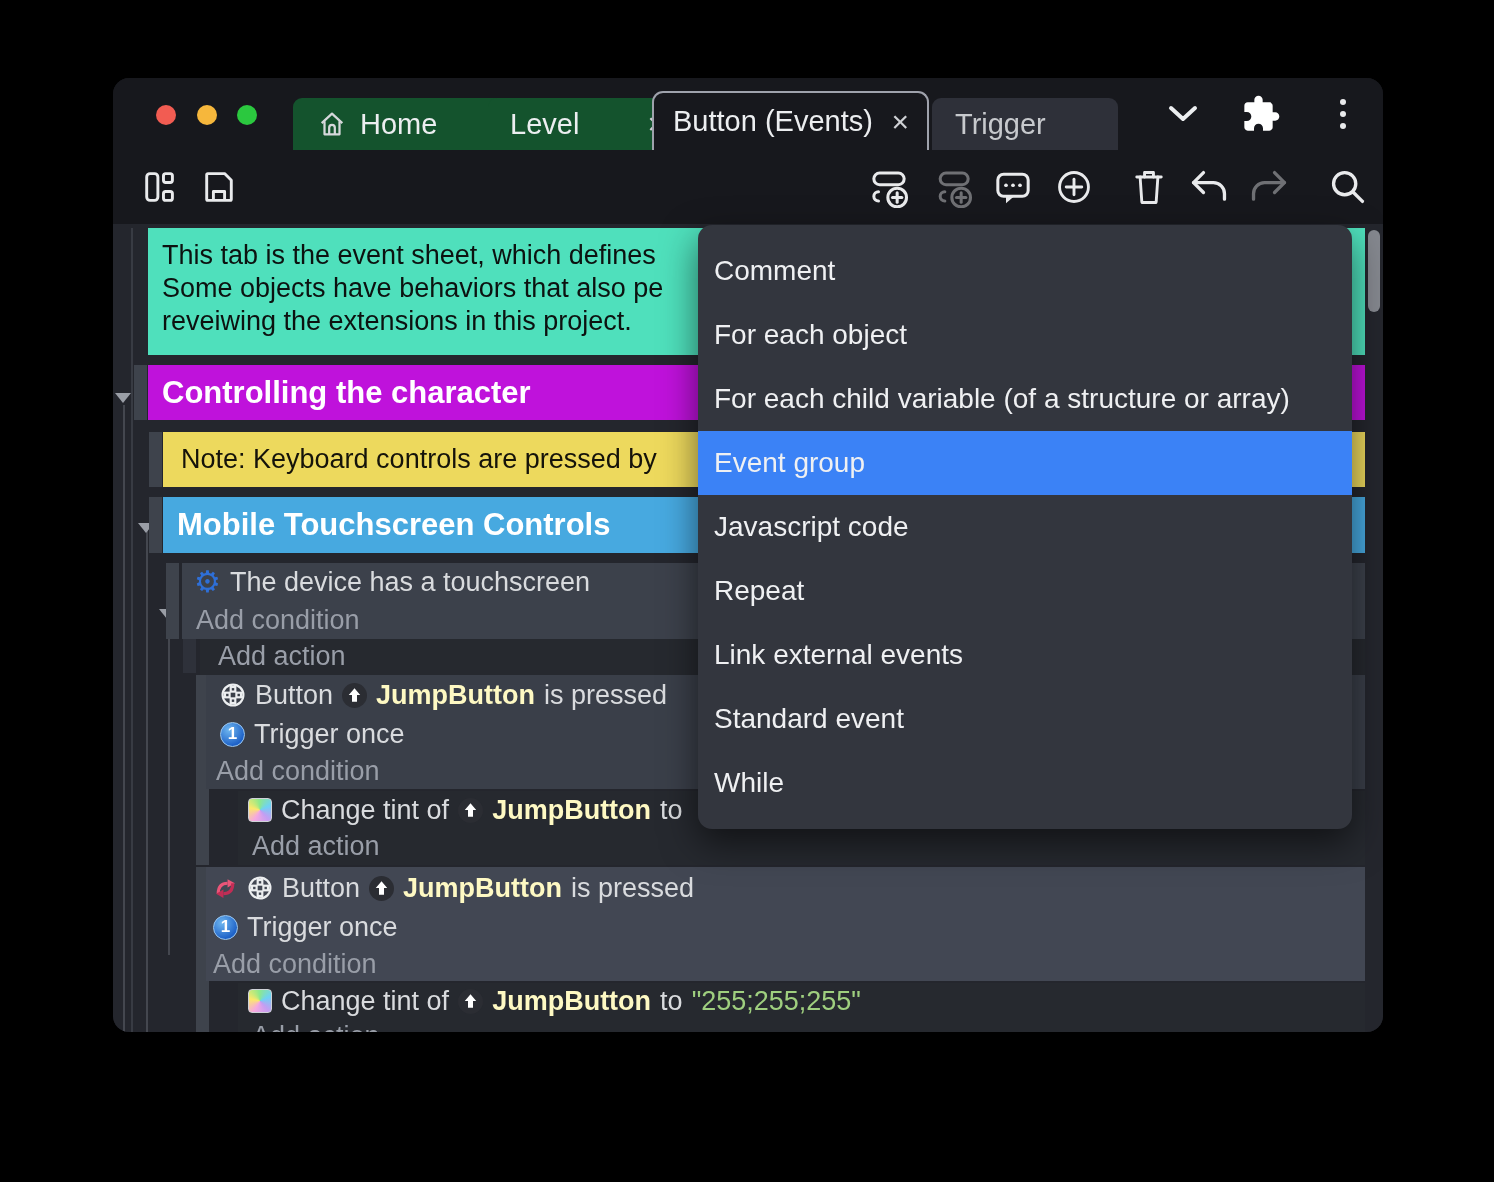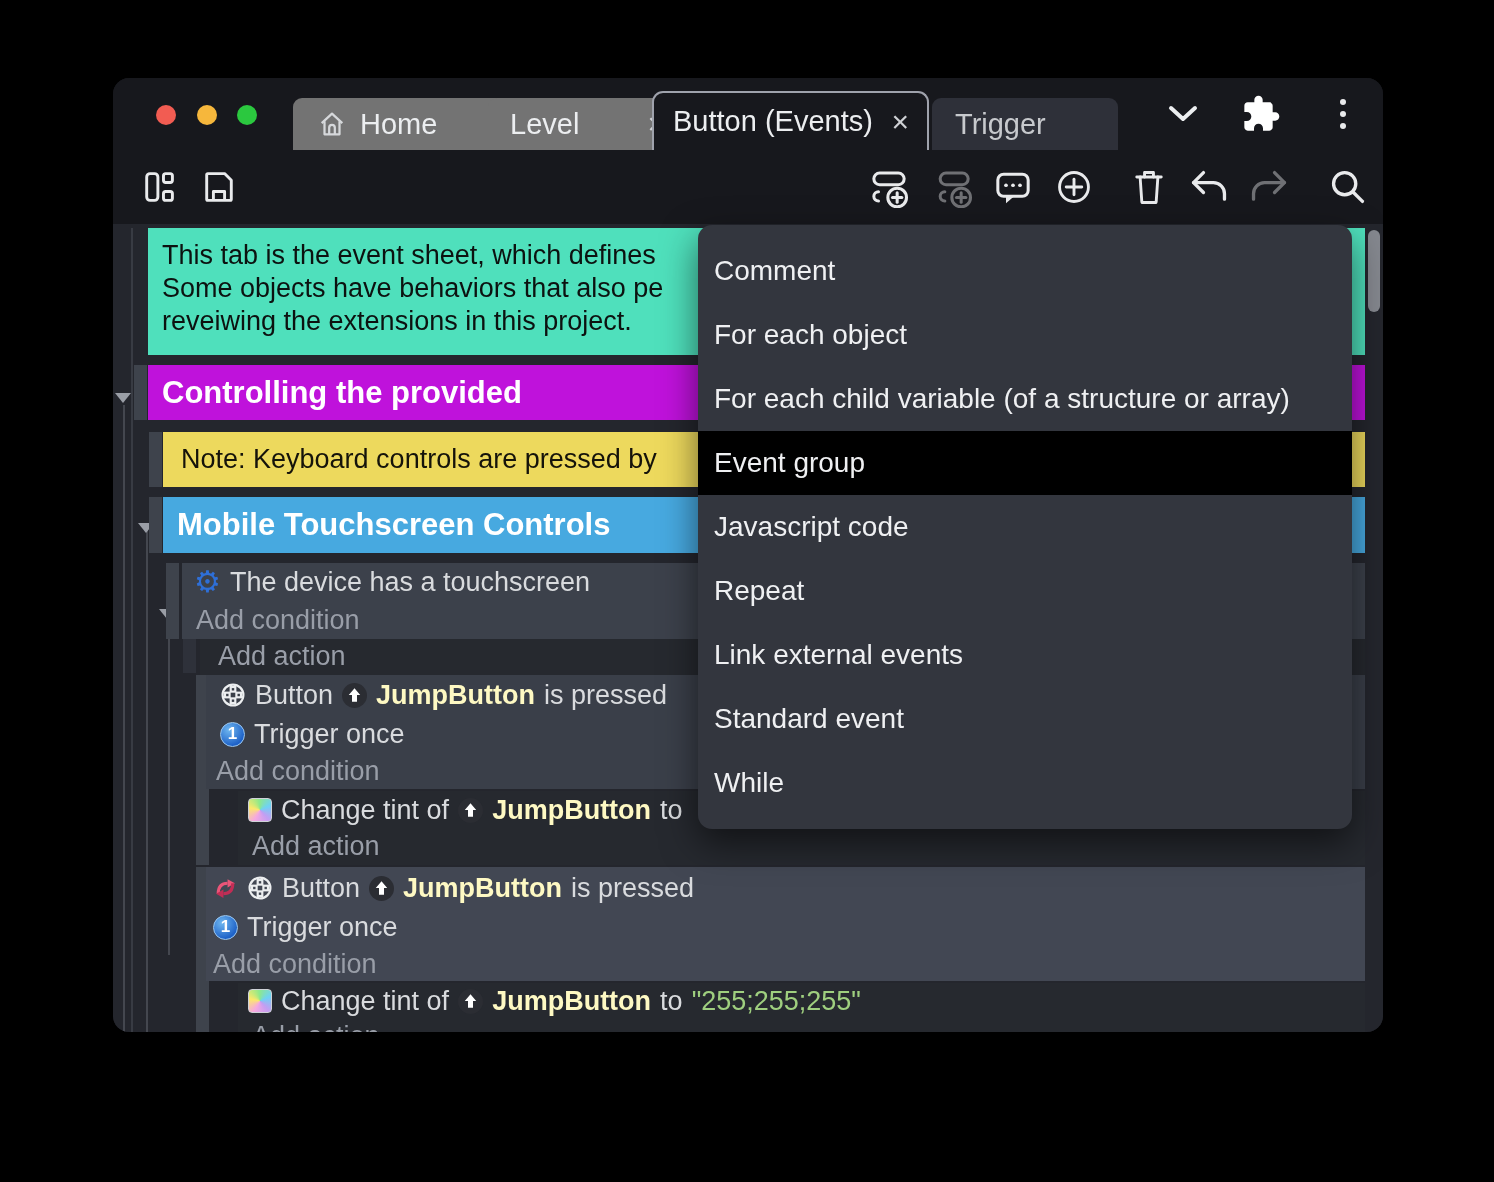--- a/index.html
+++ b/index.html
@@ -3,21 +3,21 @@
 <meta charset="utf-8">
 <style>
   html,body{margin:0;padding:0;background:#000;width:1494px;height:1182px;overflow:hidden;
     font-family:"Liberation Sans","DejaVu Sans",sans-serif;}
   
   #window{position:absolute;left:113px;top:78px;width:1270px;height:954px;background:#17181d;
     border-radius:16px;overflow:hidden;box-shadow:0 30px 70px rgba(0,0,0,.85);}
   
   #titlebar{position:absolute;left:0;top:0;width:100%;height:72px;background:#17181d;}
   .light{position:absolute;top:27px;width:20px;height:20px;border-radius:50%;}
-  .tab{position:absolute;top:20px;height:52px;border-radius:9px 9px 0 0;background:#737373;
+  .tab{position:absolute;top:20px;height:52px;border-radius:9px 9px 0 0;background:#14532d;
     display:flex;align-items:center;color:#eceef0;font-size:29px;}
   .tab .x{color:#cfd1d5;font-size:30px;line-height:1;padding:2px 6px;cursor:default;}
   .tab-active{top:13px;height:59px;background:#17181d;border:2px solid #9fa2ac;border-bottom:none;
     border-radius:11px 11px 0 0;box-sizing:border-box;}
   .tb-ic{position:absolute;top:0;height:72px;display:flex;align-items:center;justify-content:center;}
   .kebab{display:flex;flex-direction:column;gap:6px;}
   .kebab i{width:6px;height:6px;border-radius:50%;background:#e9eaec;}
   
   #toolbar{position:absolute;left:0;top:72px;width:100%;height:74px;background:#17181d;}
   .tool{position:absolute;top:0;height:74px;display:flex;align-items:center;justify-content:center;}
@@ -49,21 +49,21 @@
   .objcirc{width:25px;height:25px;border-radius:50%;background:#2b2d33;}
   .onecirc{width:25px;height:25px;border-radius:50%;color:#fff;font-size:17px;font-weight:bold;
     background:radial-gradient(circle at 35% 30%,#6fb7f0,#1e62c8 72%);border:1px solid #9cc8f0;
     box-sizing:border-box;}
   .tintsq{width:24px;height:24px;border-radius:4px;border:1px solid #cfd2d8;box-sizing:border-box;
     background:conic-gradient(from 210deg,#f6a8e0,#fce96b,#8ee98a,#6fd2f5,#c49df2,#f6a8e0);}
   
   #menu{position:absolute;left:585px;top:147px;width:654px;height:604px;background:#33363e;
     border-radius:14px;box-shadow:0 14px 36px rgba(0,0,0,.55);padding:14px 0;box-sizing:border-box;z-index:50;}
   .mi{height:64px;display:flex;align-items:center;padding-left:16px;font-size:28px;color:#eff0f2;}
-  .mi.hover{background:#000000;}
+  .mi.hover{background:#3b82f6;}
   
   #vthumb{position:absolute;left:1255px;top:152px;width:12px;height:82px;border-radius:6px;background:#85888f;}
   svg{display:block;}
 </style>
 </head>
 <body>
 
 <div id="window">
 
   <div id="titlebar">
@@ -267,21 +267,21 @@
     <div class="mbar" style="left:83px;top:451px;height:190px;"></div>
     <div class="mbar" style="left:83px;top:643px;height:165px;"></div>
 
     <div class="block comment-blk" style="left:35px;top:4px;width:1217px;height:127px;">
       <div>This tab is the event sheet, which defines</div>
       <div>Some objects have behaviors that also pe</div>
       <div>reveiwing the extensions in this project.</div>
     </div>
 
     <div class="block group-blk" style="left:35px;top:141px;width:1217px;height:55px;background:#bf12db;">
-      <span>Controlling the provided</span>
+      <span>Controlling the character</span>
     </div>
 
     <div class="block note-blk" style="left:50px;top:208px;width:1202px;height:55px;">
       <span>Note: Keyboard controls are pressed by</span>
     </div>
 
     <div class="block group-blk" style="left:50px;top:273px;width:1202px;height:56px;background:#47a9e0;">
       <span>Mobile Touchscreen Controls</span>
     </div>
 

